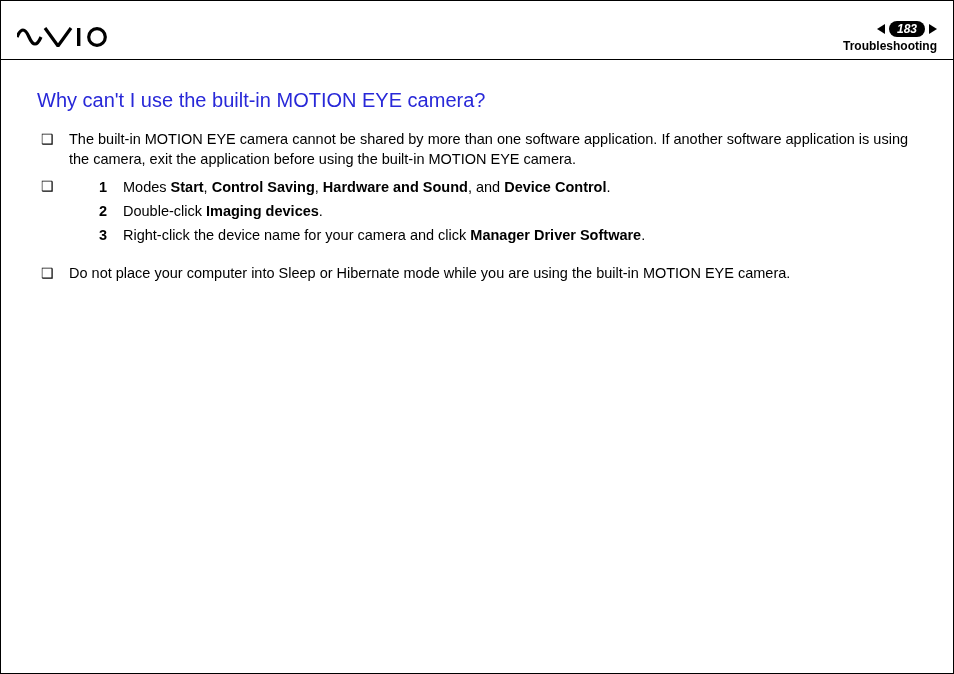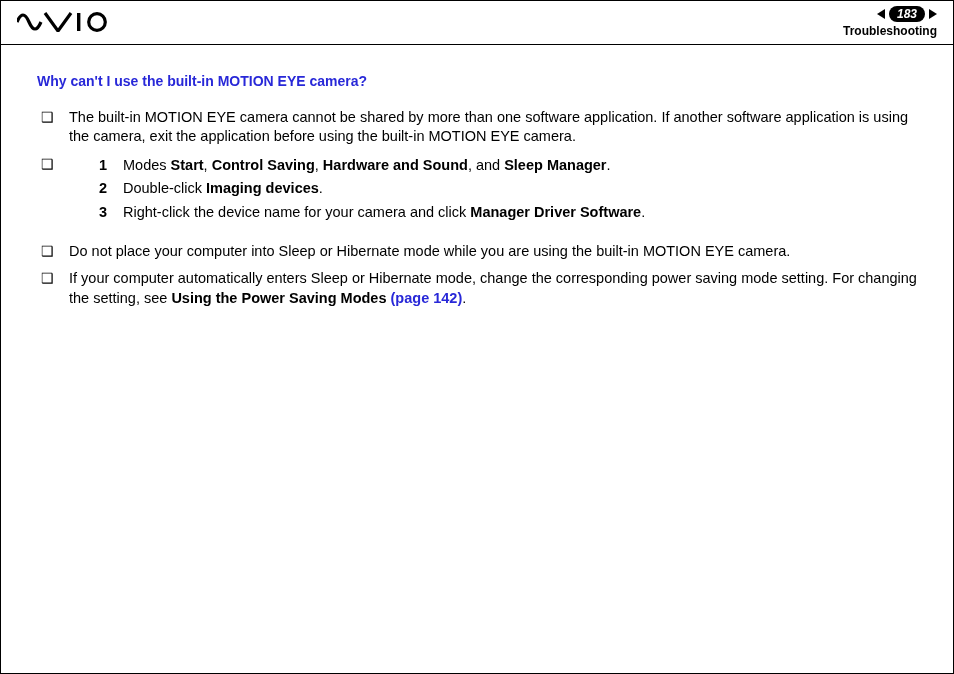--- a/index.html
+++ b/index.html
@@ -8,21 +8,21 @@
     height: 674px;
     font-family: Arial, Helvetica, sans-serif;
     background: #fff;
     position: relative;
     border: 1px solid #000;
   }
   .header {
     display: flex;
     justify-content: space-between;
     align-items: flex-start;
-    padding: 5px 16px 6px 16px;
+    padding: 20px 16px 6px 16px;
     border-bottom: 1px solid #000;
   }
   .logo {
     margin-top: 6px;
   }
   .logo svg { display: block; }
   .header-right {
     text-align: right;
     font-size: 12px;
     font-weight: bold;
@@ -51,22 +51,22 @@
     padding: 1px 8px;
     border-radius: 9px;
     line-height: 14px;
   }
   .section-label { font-size: 12px; font-weight: bold; }
   .content {
     padding: 28px 36px 20px 36px;
   }
   h2.question {
     color: #2828d8;
-    font-weight: bold;
-    font-size: 14px;
+    font-weight: normal;
+    font-size: 20px;
     margin-bottom: 10px;
     line-height: 1.25;
   }
   .bullets { list-style: none; margin: 17px 0 18px 4px; }
   .bullets > li {
     position: relative;
     padding-left: 28px;
     font-size: 14.5px;
     line-height: 1.35;
     margin-bottom: 8px;
@@ -124,32 +124,29 @@
 </div>
 
 <div class="content">
 
   <h2 class="question">Why can't I use the built-in MOTION EYE camera?</h2>
   <ul class="bullets">
     <li>The built-in MOTION EYE camera cannot be shared by more than one software application. If another software application is using the camera, exit the application before using the built-in MOTION EYE camera.</li>
     <li>
       <ol class="steps">
         <li>
-          <span>Modes </span><span class="b">Start</span><span>, </span><span class="b">Control Saving</span><span>, </span><span class="b">Hardware and Sound</span><span>, and </span><span class="b">Sleep Manager</span><span>.</span>
+          <span>Modes </span><span class="b">Start</span><span>, </span><span class="b">Control Saving</span><span>, </span><span class="b">Hardware and Sound</span><span>, and </span><span class="b">Device Control</span><span>.</span>
         </li>
         <li>
           <span>Double-click </span><span class="b">Imaging devices</span><span>.</span>
         </li>
         <li>
           <span>Right-click the device name for your camera and click </span><span class="b">Manager Driver Software</span><span>.</span>
         </li>
       </ol>
     </li>
   </ul>
 
   <ul class="bullets">
     <li>Do not place your computer into Sleep or Hibernate mode while you are using the built-in MOTION EYE camera.</li>
-    <li>
-      <span>If your computer automatically enters Sleep or Hibernate mode, change the corresponding power saving mode setting. For changing the setting, see </span><span class="b">Using the Power Saving Modes </span><span class="link-blue">(page 142)</span><span>.</span>
-    </li>
   </ul>
 
 </div>
 
 </body></html>

